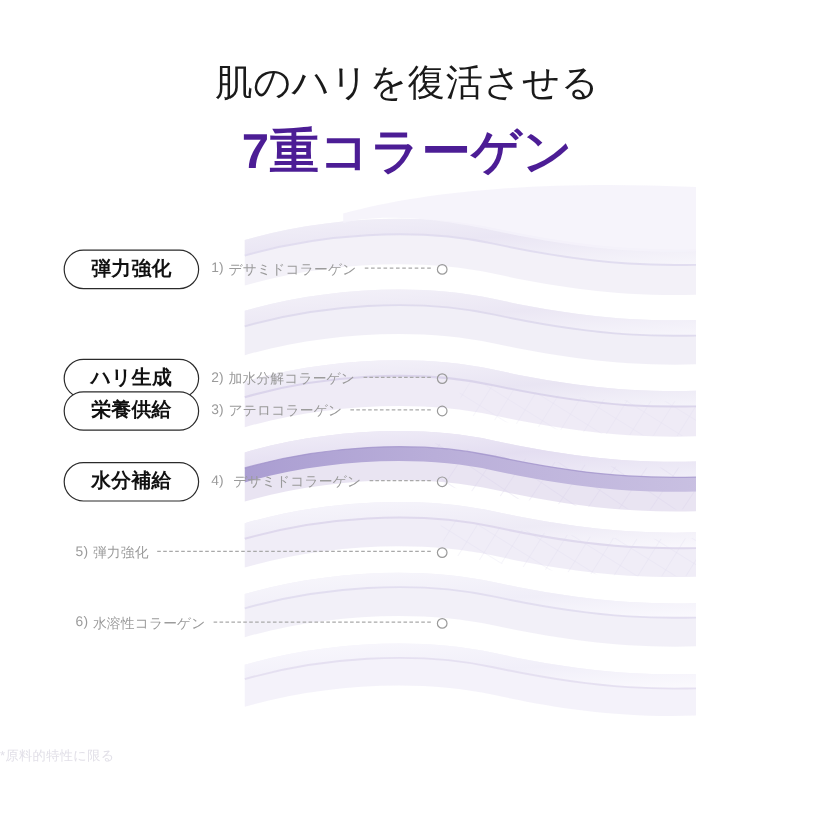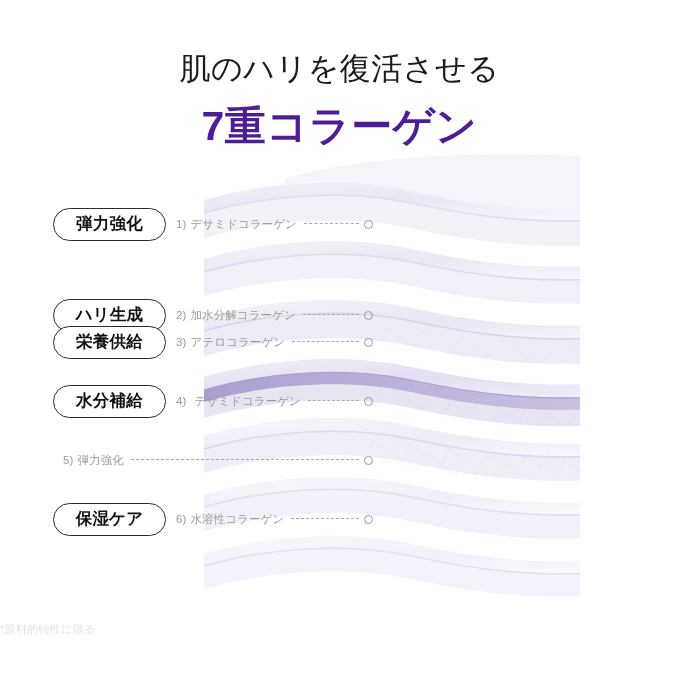--- a/index.html
+++ b/index.html
@@ -321,21 +321,20 @@
     <div class="row" style="top:443px;">
       <div class="leader">
         <span class="leader-text">5)</span>
         <span class="leader-text" style="margin-left:4px;">弾力強化</span>
         <span class="leader-dots"></span>
         <span class="leader-dot"></span>
       </div>
     </div>
 
     <div class="row" style="top:502px;">
-      <div class="badge">保湿ケア</div>
       <div class="leader">
         <span class="leader-text">6)</span>
         <span class="leader-text" style="margin-left:4px;text-align:right;">水溶性コラーゲン</span>
         <span class="leader-dots"></span>
         <span class="leader-dot"></span>
       </div>
     </div>
 
 
   </div>

